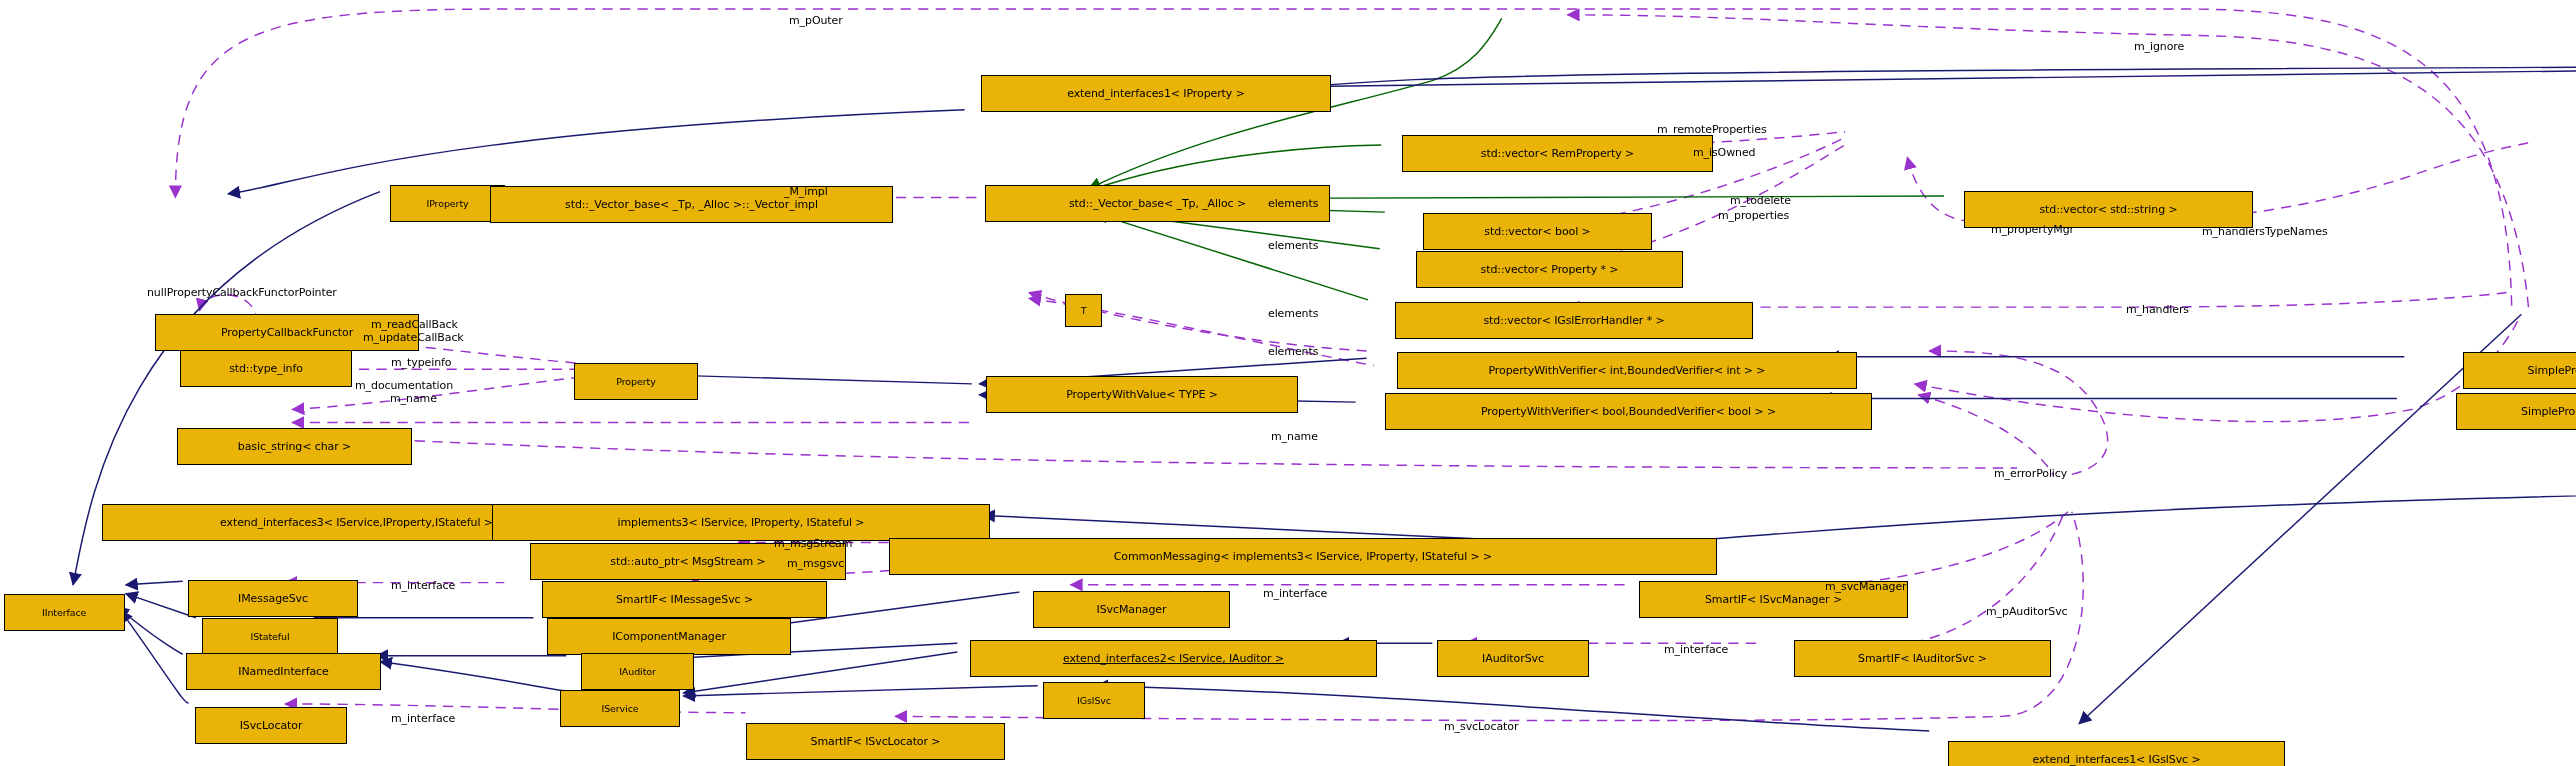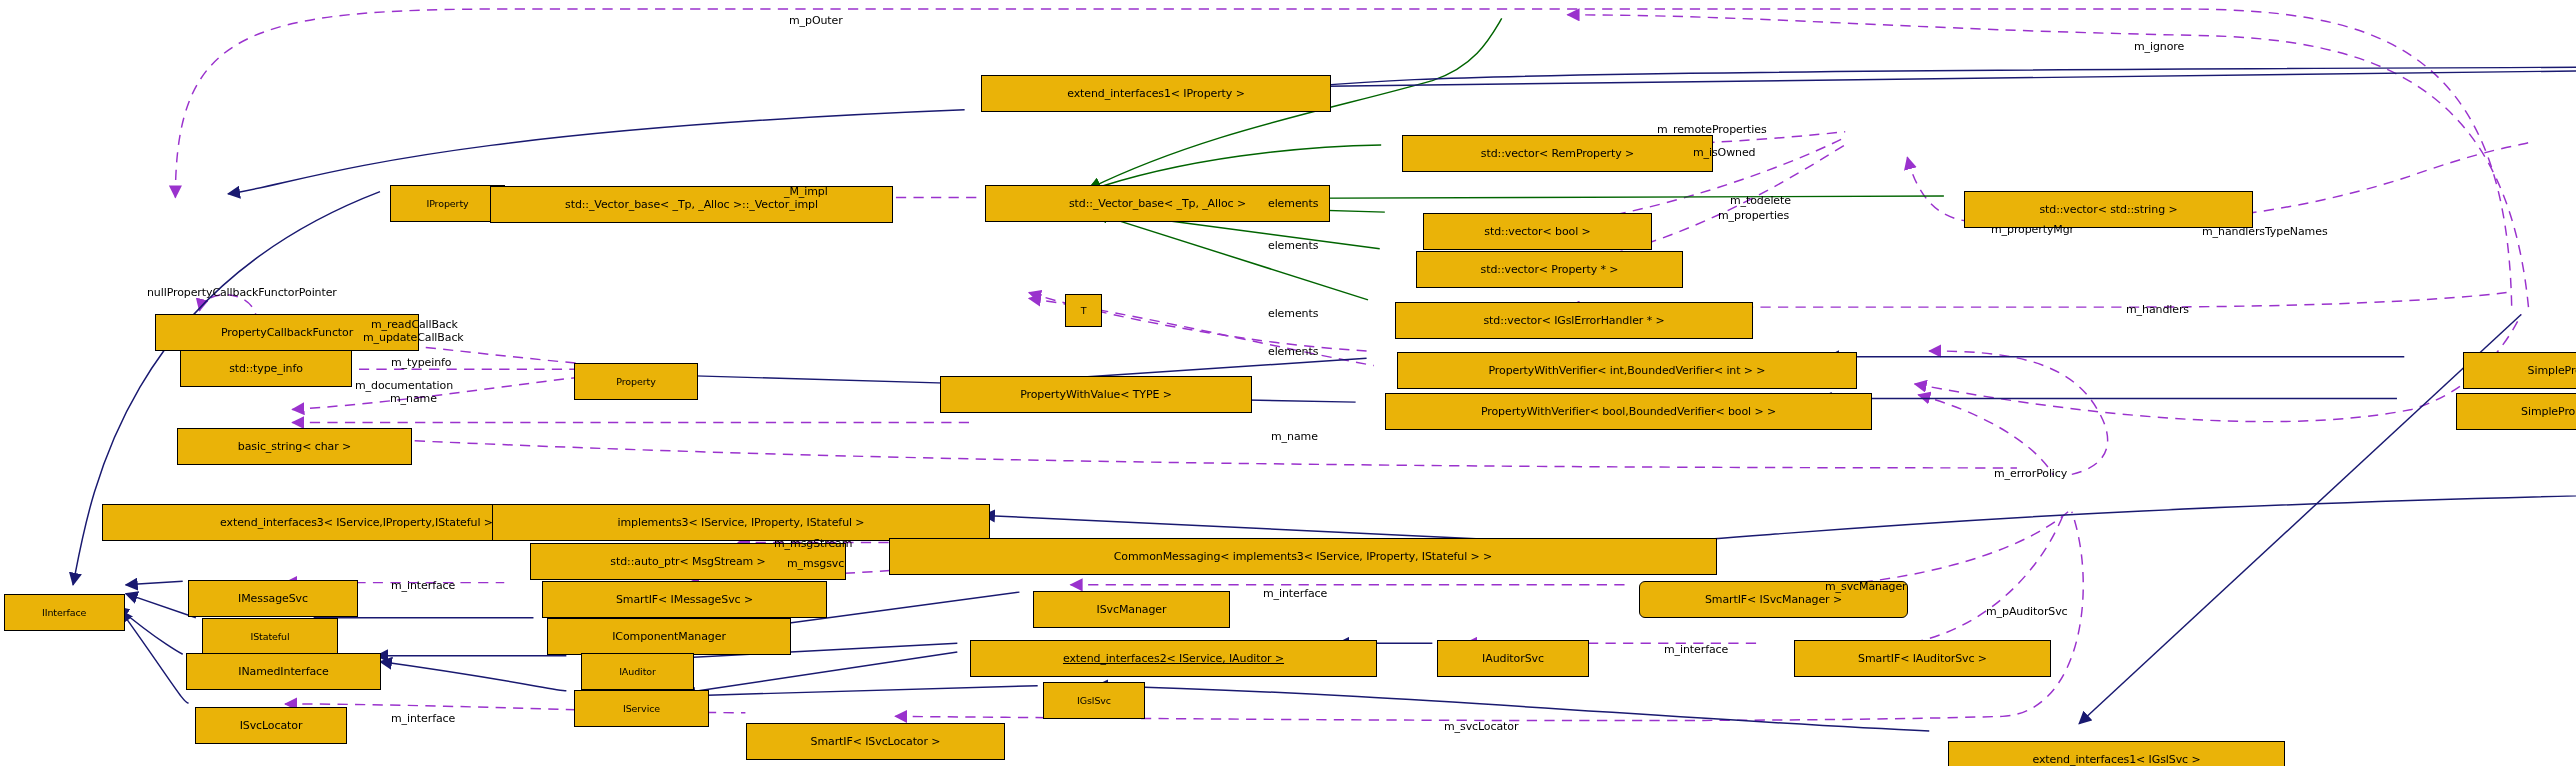--- a/index.html
+++ b/index.html
@@ -202,41 +202,41 @@
       <div class="node" style="left: 1423px; top: 213px; width: 229px; height: 37px;">std::vector&lt; bool &gt;</div>
       <div class="node" style="left: 1964px; top: 191px; width: 289px; height: 37px;">std::vector&lt; std::string &gt;</div>
       <div class="node" style="left: 1416px; top: 251px; width: 267px; height: 37px;">std::vector&lt; Property * &gt;</div>
       <div class="node tiny" style="left: 1065px; top: 294px; width: 37px; height: 33px;">T</div>
       <div class="node" style="left: 1395px; top: 302px; width: 358px; height: 37px;">std::vector&lt; IGslErrorHandler * &gt;</div>
       <div class="node" style="left: 155px; top: 314px; width: 264px; height: 37px;">PropertyCallbackFunctor</div>
       <div class="node" style="left: 180px; top: 350px; width: 172px; height: 37px;">std::type_info</div>
       <div class="node" style="left: 1397px; top: 352px; width: 460px; height: 37px;">PropertyWithVerifier&lt; int,BoundedVerifier&lt; int &gt; &gt;</div>
       <div class="node" style="left: 2463px; top: 352px; width: 251px; height: 37px;">SimpleProperty&lt; int &gt;</div>
       <div class="node tiny" style="left: 574px; top: 363px; width: 124px; height: 37px;">Property</div>
-      <div class="node" style="left: 940px; top: 376px; width: 312px; height: 37px;">PropertyWithValue&lt; TYPE &gt;</div>
+      <div class="node" style="left: 986px; top: 376px; width: 312px; height: 37px;">PropertyWithValue&lt; TYPE &gt;</div>
       <div class="node" style="left: 1385px; top: 393px; width: 487px; height: 37px;">PropertyWithVerifier&lt; bool,BoundedVerifier&lt; bool &gt; &gt;</div>
       <div class="node" style="left: 2456px; top: 393px; width: 261px; height: 37px;">SimpleProperty&lt; bool &gt;</div>
       <div class="node" style="left: 177px; top: 428px; width: 235px; height: 37px;">basic_string&lt; char &gt;</div>
       <div class="node" style="left: 102px; top: 504px; width: 509px; height: 37px;">extend_interfaces3&lt; IService,IProperty,IStateful &gt;</div>
       <div class="node" style="left: 492px; top: 504px; width: 498px; height: 37px;">implements3&lt; IService, IProperty, IStateful &gt;</div>
       <div class="node" style="left: 530px; top: 543px; width: 316px; height: 37px;">std::auto_ptr&lt; MsgStream &gt;</div>
       <div class="node" style="left: 889px; top: 538px; width: 828px; height: 37px;">CommonMessaging&lt; implements3&lt; IService, IProperty, IStateful &gt; &gt;</div>
       <div class="node" style="left: 188px; top: 580px; width: 170px; height: 37px;">IMessageSvc</div>
       <div class="node" style="left: 542px; top: 581px; width: 285px; height: 37px;">SmartIF&lt; IMessageSvc &gt;</div>
       <div class="node" style="left: 1033px; top: 591px; width: 197px; height: 37px;">ISvcManager</div>
-      <div class="node" style="left: 1639px; top: 581px; width: 269px; height: 37px; border-radius: 6px;">SmartIF&lt; ISvcManager &gt;</div>
+      <div class="node" style="left: 1639px; top: 581px; width: 269px; height: 37px;">SmartIF&lt; ISvcManager &gt;</div>
       <div class="node tiny" style="left: 202px; top: 618px; width: 136px; height: 37px;">IStateful</div>
       <div class="node" style="left: 547px; top: 618px; width: 244px; height: 37px;">IComponentManager</div>
       <div class="node tiny" style="left: 3.7px; top: 594px; width: 121px; height: 37px;">IInterface</div>
       <div class="node" style="left: 186px; top: 653px; width: 195px; height: 37px;">INamedInterface</div>
       <div class="node tiny" style="left: 581px; top: 653px; width: 113px; height: 37px;">IAuditor</div>
       <div class="node" style="left: 970px; top: 640px; width: 407px; height: 37px; text-decoration: underline;">extend_interfaces2&lt; IService, IAuditor &gt;</div>
       <div class="node" style="left: 1437px; top: 640px; width: 152px; height: 37px;">IAuditorSvc</div>
       <div class="node" style="left: 1794px; top: 640px; width: 257px; height: 37px;">SmartIF&lt; IAuditorSvc &gt;</div>
-      <div class="node tiny" style="left: 574px; top: 690px; width: 135px; height: 37px;">IService</div>
+      <div class="node tiny" style="left: 560px; top: 690px; width: 120px; height: 37px;">IService</div>
       <div class="node tiny" style="left: 1043px; top: 682px; width: 102px; height: 37px;">IGslSvc</div>
       <div class="node" style="left: 195px; top: 707px; width: 152px; height: 37px;">ISvcLocator</div>
       <div class="node" style="left: 746px; top: 723px; width: 259px; height: 37px;">SmartIF&lt; ISvcLocator &gt;</div>
       <div class="node" style="left: 1948px; top: 741px; width: 337px; height: 37px;">extend_interfaces1&lt; IGslSvc &gt;</div>
     </div>
   <div id="labels">
       <div class="edge-label" style="left: 789px; top: 14.6px;">m_pOuter</div>
       <div class="edge-label" style="left: 2134px; top: 41px;">m_ignore</div>
       <div class="edge-label" style="left: 1657px; top: 124px;">m_remoteProperties</div>
       <div class="edge-label" style="left: 1693px; top: 147px;">m_isOwned</div>

